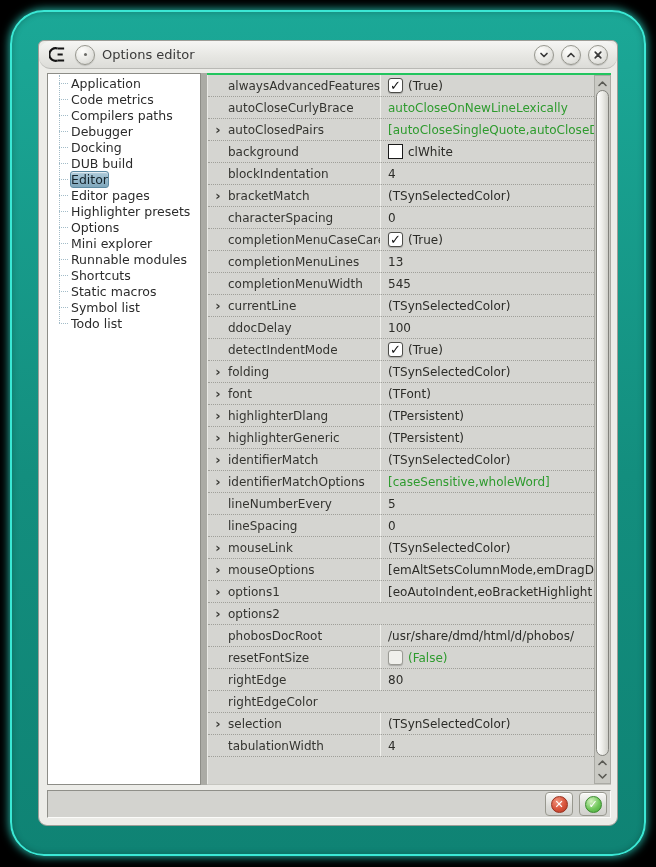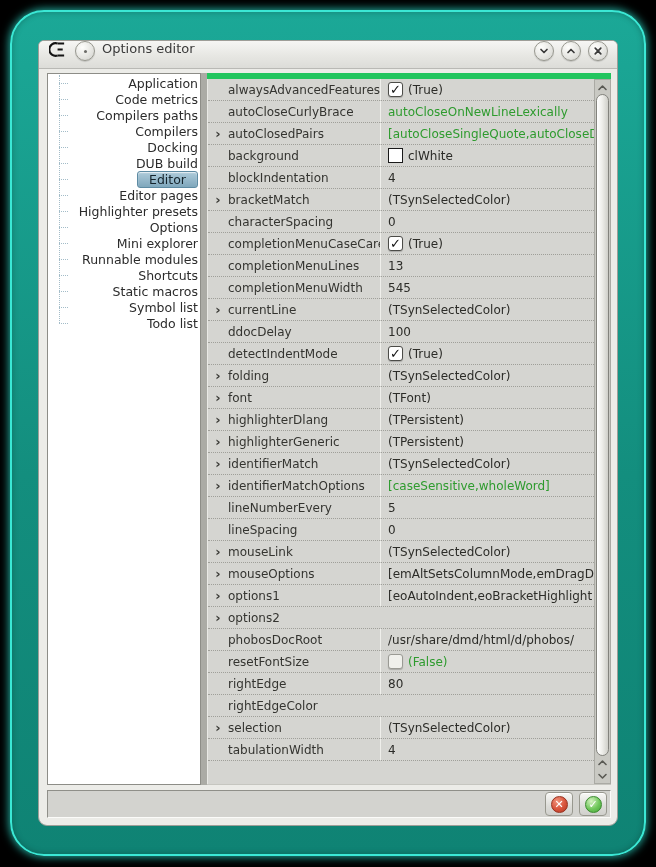--- a/index.html
+++ b/index.html
@@ -9,50 +9,50 @@
   
   .frame{position:absolute;left:10px;top:10px;width:636px;height:846px;border-radius:34px;
     background:linear-gradient(180deg,#1BA897 0%,#138E7E 55%,#0F8374 100%);
     border:2px solid #3BE8D5;box-shadow:0 0 9px 1px rgba(47,232,213,.75), inset 0 0 6px rgba(0,0,0,.25);}
 
   
   .window{position:absolute;left:38px;top:40px;width:580px;height:786px;background:#ECECE8;
     border:1px solid #9e9e98;border-radius:6px 6px 9px 9px;display:flex;flex-direction:column;overflow:hidden;}
 
   
-  .titlebar{height:28px;flex:0 0 28px;display:flex;gap:7px;padding:0 9px;
-    background:linear-gradient(#F6F6F4,#E7E7E3 55%,#DCDCD8);border-bottom:1px solid #b9b9b5;}
+  .titlebar{height:28px;flex:0 0 28px;display:flex;align-items:center;gap:7px;padding:0 9px;
+    background:linear-gradient(#F6F6F4,#E7E7E3 55%,#DCDCD8);border-bottom:1px solid #b9b9b5;border-radius:12px;}
   .app-logo{width:20px;height:16px;display:flex;align-items:center;justify-content:center;}
   .tb-roundbtn{width:20px;height:20px;border-radius:50%;
     background:radial-gradient(circle at 35% 30%,#FEFEFC,#E4E4E0 60%,#CFCFCB);
     border:1px solid #97978f;display:flex;align-items:center;justify-content:center;
     box-shadow:0 1px 1px rgba(0,0,0,.15);}
   .tb-dot{width:3px;height:3px;border-radius:50%;background:#6c6c68;}
   .title-text{font-size:13px;color:#3a3a3a;flex:1;}
   .tb-right{display:flex;gap:7px;}
 
   
   .main{flex:1;display:flex;padding:4px 6px 2px 8px;min-height:0;}
 
   
   .listbox{flex:0 0 154px;background:#fff;border:1px solid #8d8d87;padding:1px 2px 2px 4px;overflow:hidden;}
   .tree{position:relative;}
   .tree::before{content:'';position:absolute;left:7px;top:0;height:248px;border-left:1px dotted #A3BCC8;}
-  .tree-item{height:16px;display:flex;align-items:center;position:relative;cursor:default;justify-content:space-between;}
+  .tree-item{height:16px;display:flex;align-items:center;position:relative;cursor:default;}
   .tree-stub{flex:0 0 9px;height:0;border-top:1px dotted #A3BCC8;margin-left:7px;margin-right:3px;}
   .tree-label{font-size:12.5px;color:#2b2b2b;white-space:nowrap;line-height:15px;}
   .tree-item.selected .tree-label{background:linear-gradient(#AECBDA,#7FA7BC);
-    border:1px solid #5E8BA3;border-radius:3px;padding:0 11px;margin-left:-1px;color:#15242c;
+    border:1px solid #5E8BA3;border-radius:3px;padding:0 0;margin-left:-1px;color:#15242c;
     box-shadow:inset 0 1px 1px rgba(255,255,255,.7);}
 
   
   .splitter{flex:0 0 6px;background:#ABABA5;cursor:col-resize;}
 
   
-  .gridwrap{flex:1;display:flex;min-width:0;border-top:6px solid #22c55e;border-bottom:1px solid #c6c6c0;}
+  .gridwrap{flex:1;display:flex;min-width:0;border-top:2px solid #22c55e;border-bottom:1px solid #c6c6c0;}
   .grid{flex:1;background:#D5D5D1;border-left:1px solid #E9E9E5;overflow:hidden;min-width:0;}
   .grid-row{height:22px;display:flex;align-items:center;border-bottom:1px dotted #9f9f99;cursor:default;}
   .row-gutter{flex:0 0 20px;display:flex;align-items:center;justify-content:center;}
   .expand-arrow{font-size:13px;font-weight:bold;color:#3a3a36;line-height:1;}
   .pname{flex:0 0 152px;font-size:12px;color:#343430;white-space:nowrap;overflow:hidden;padding-right:1px;}
   .pvalue{flex:1;min-width:0;display:flex;align-items:center;gap:5px;padding-left:7px;
     border-left:1px solid #EFEFEB;height:100%;overflow:hidden;}
   .pvalue-text{font-size:12px;color:#2c2c28;white-space:nowrap;overflow:hidden;}
   .pvalue-text.green{color:#2E9B2E;}
   .cb{width:15px;height:15px;background:#fff;border:1px solid #4c4c48;border-radius:3px;
@@ -130,21 +130,21 @@
           <div class="tree-item">
     <span class="tree-stub"></span>
     <span class="tree-label">Code metrics</span>
   </div>
           <div class="tree-item">
     <span class="tree-stub"></span>
     <span class="tree-label">Compilers paths</span>
   </div>
           <div class="tree-item">
     <span class="tree-stub"></span>
-    <span class="tree-label">Compilers</span>
+    <span class="tree-label">Debugger</span>
   </div>
           <div class="tree-item">
     <span class="tree-stub"></span>
     <span class="tree-label">Docking</span>
   </div>
           <div class="tree-item">
     <span class="tree-stub"></span>
     <span class="tree-label">DUB build</span>
   </div>
           <div class="tree-item selected">

